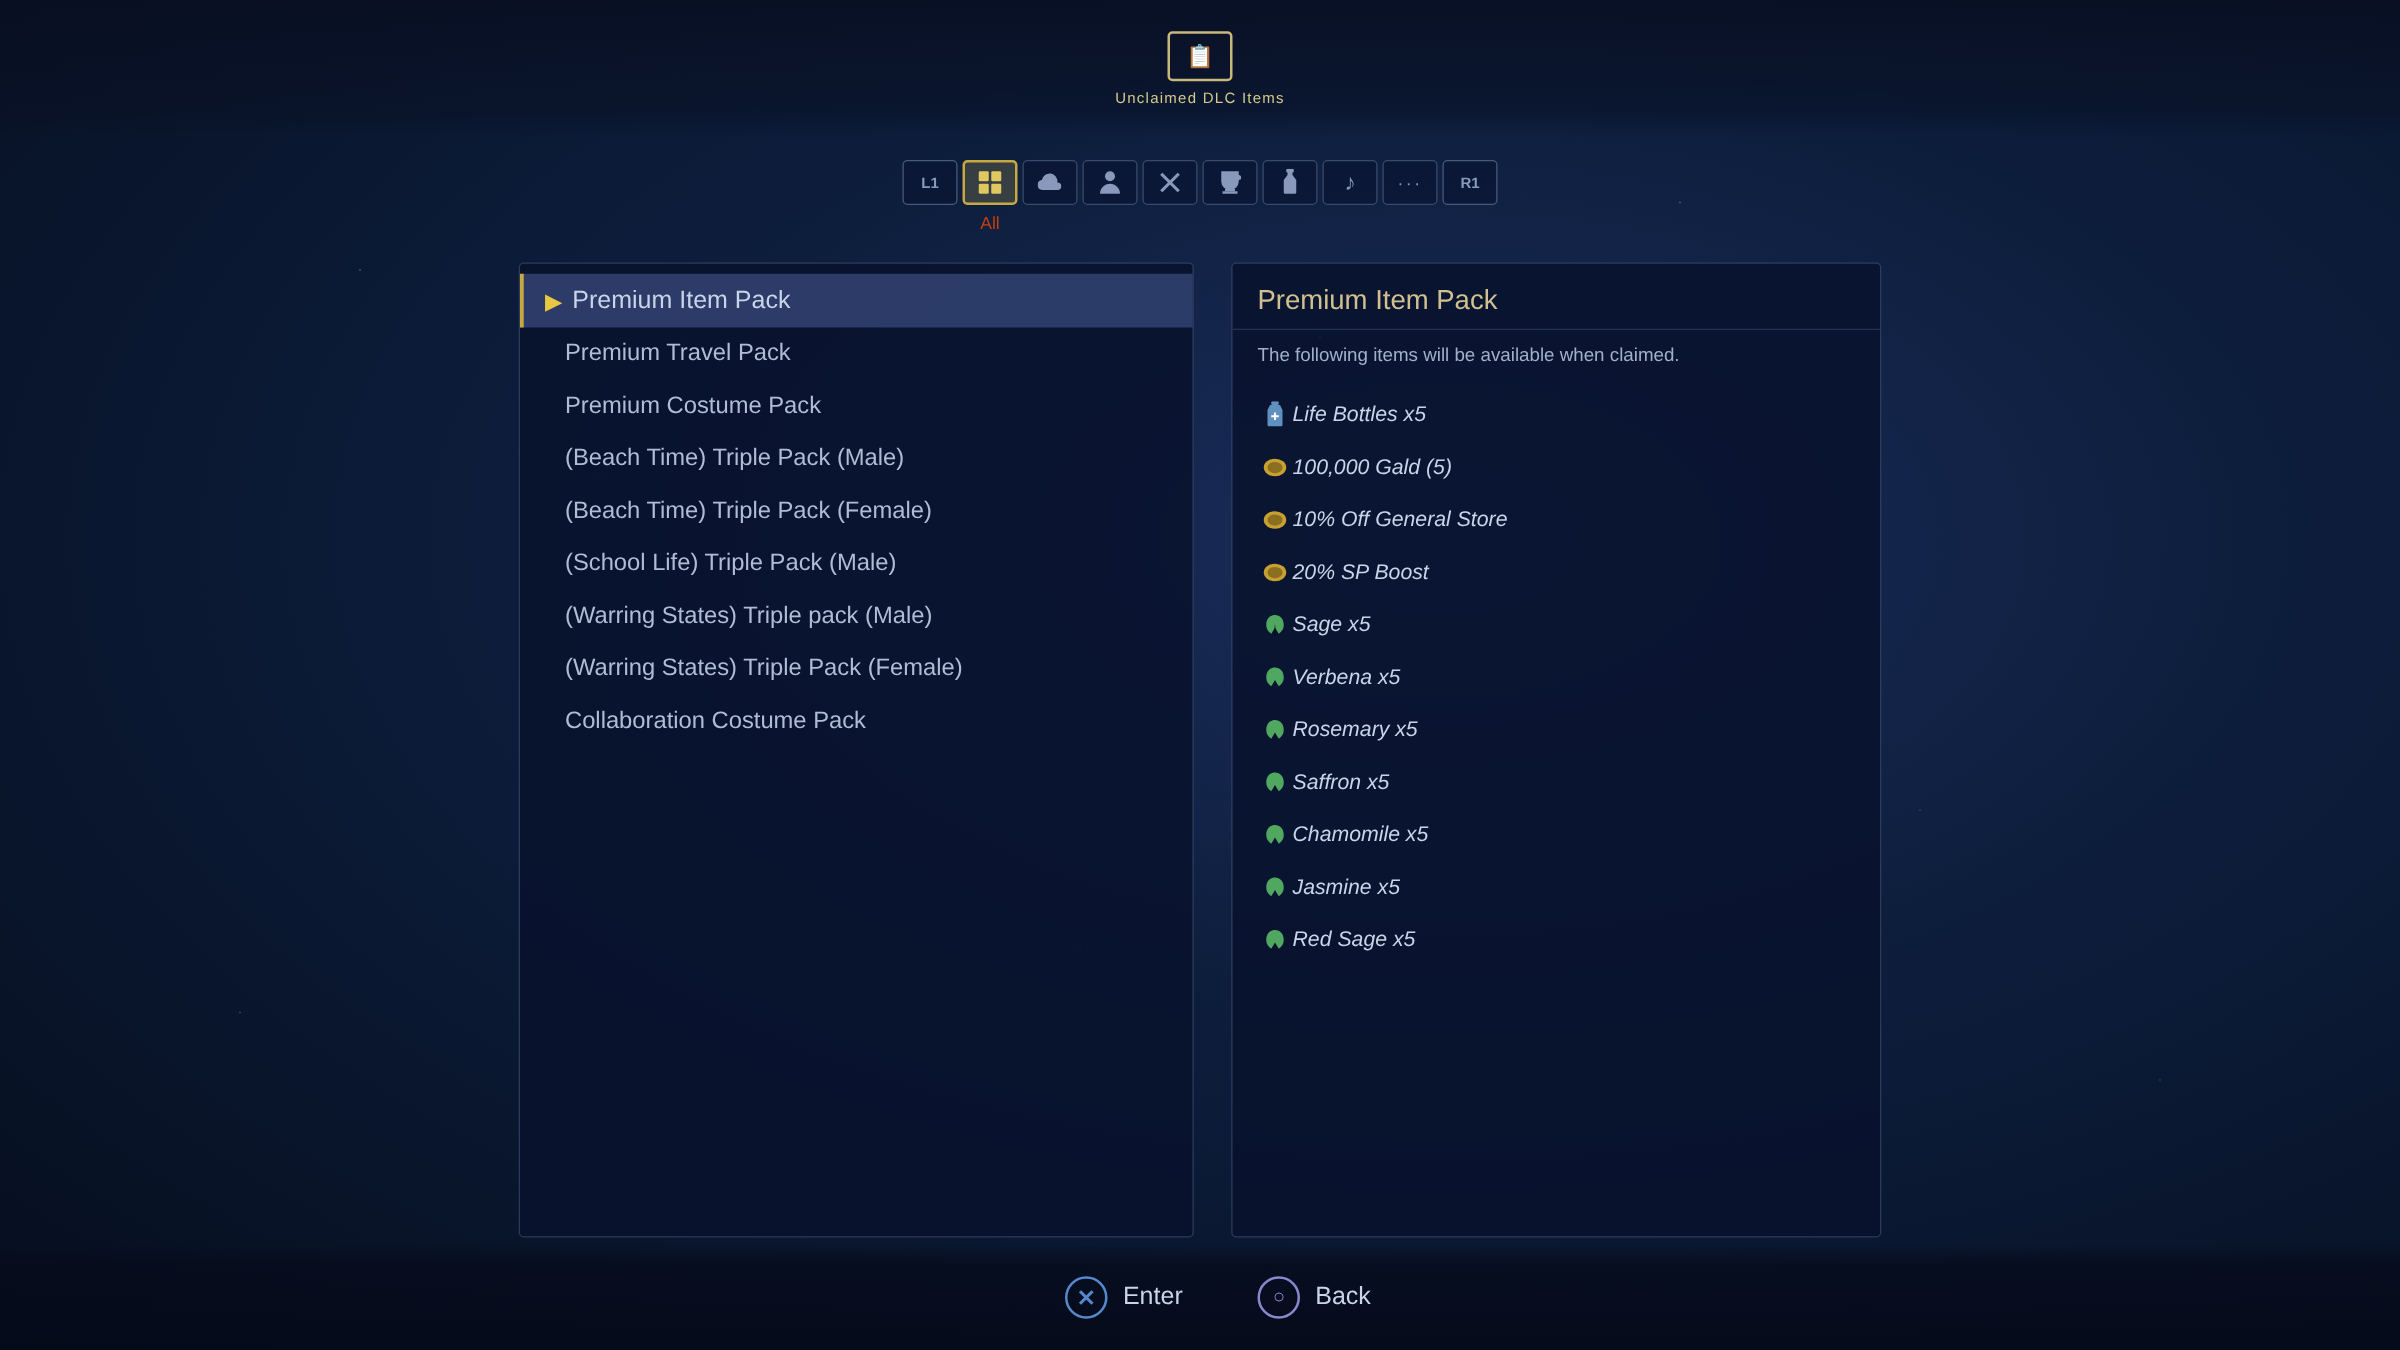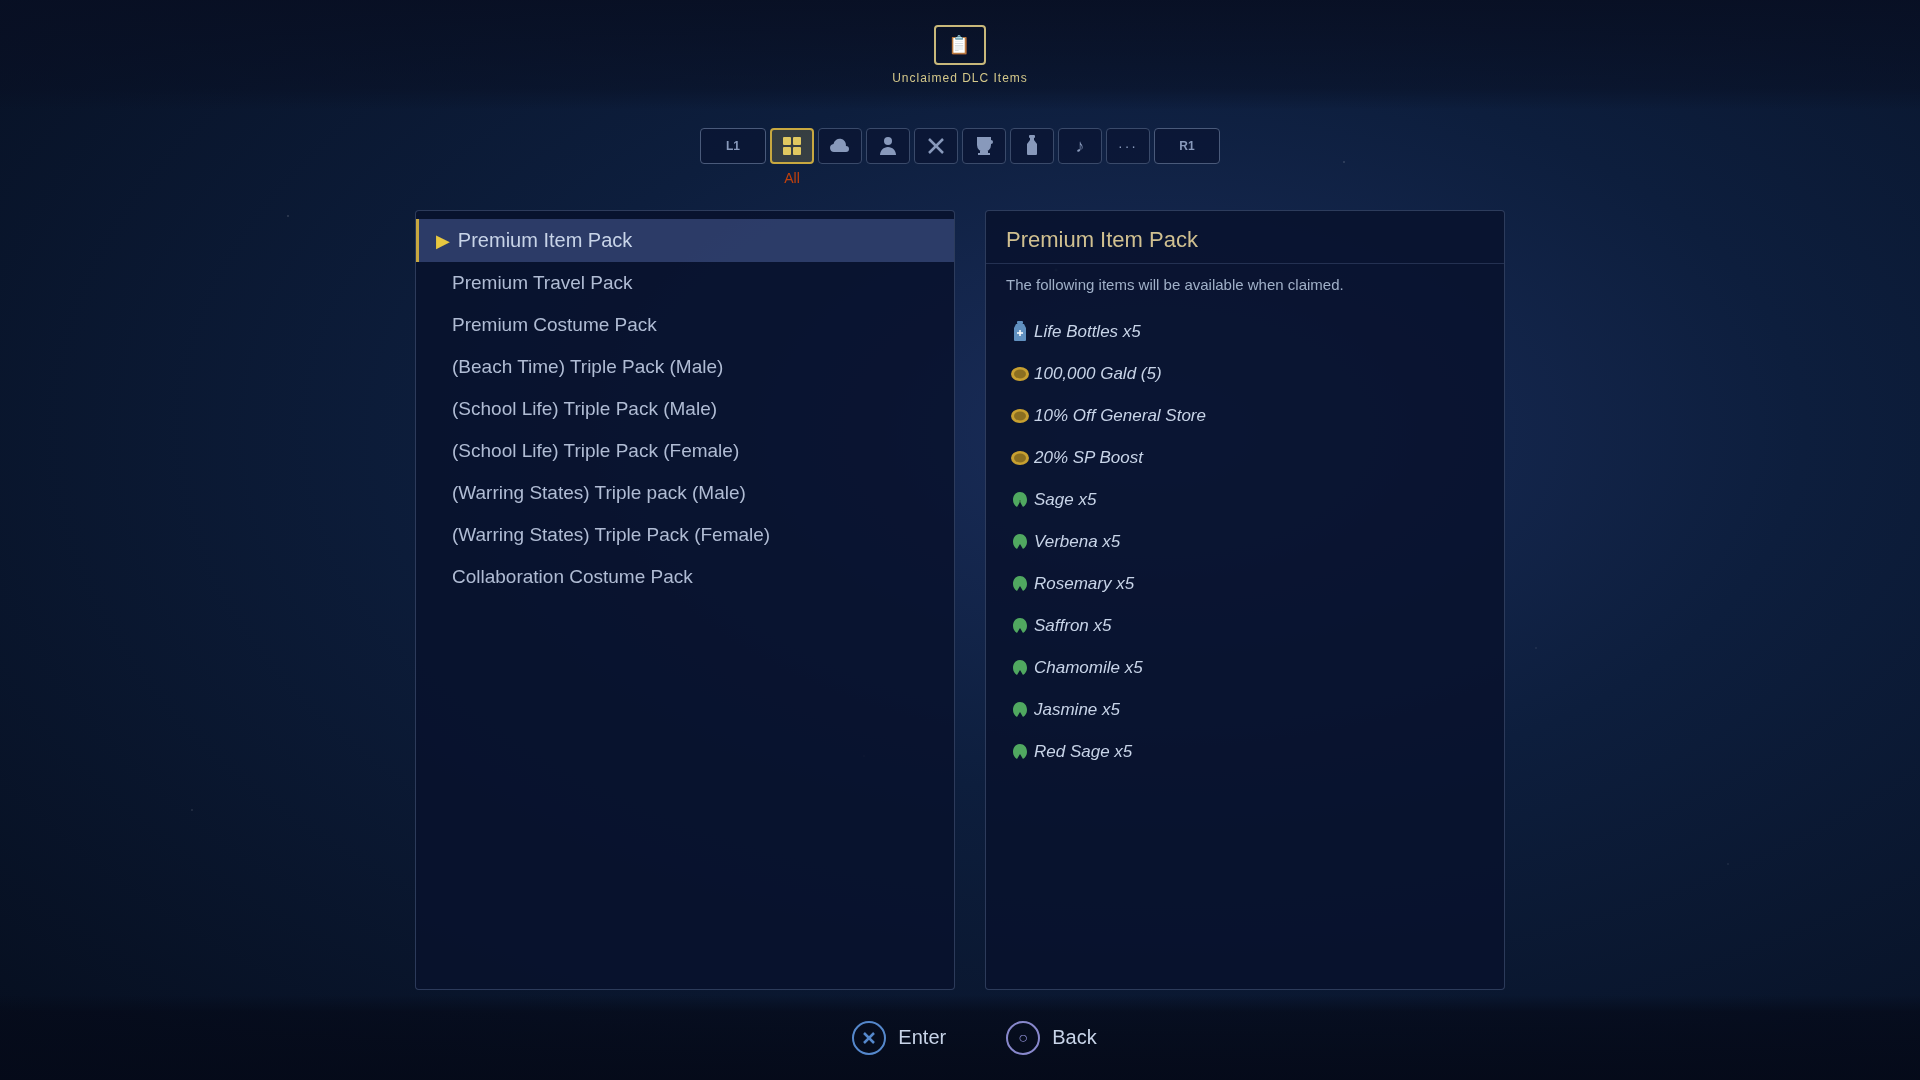--- a/index.html
+++ b/index.html
@@ -73,21 +73,21 @@
       transform: translateX(-50%);
       display: flex;
       align-items: center;
       gap: 4px;
     }
 
     .filter-nav-btn {
       background: rgba(10,20,50,0.7);
       border: 1px solid #4a5a7a;
       color: #8899bb;
-      width: 66px;
+      width: 44px;
       height: 36px;
       display: flex;
       align-items: center;
       justify-content: center;
       font-size: 12px;
       font-weight: bold;
       border-radius: 4px;
       cursor: pointer;
     }
 
@@ -375,24 +375,24 @@
     <div class="list-item sub">
       <span>Premium Travel Pack</span>
     </div>
     <div class="list-item sub">
       <span>Premium Costume Pack</span>
     </div>
     <div class="list-item sub">
       <span>(Beach Time) Triple Pack (Male)</span>
     </div>
     <div class="list-item sub">
+      <span>(Beach Time) Triple Pack (Female)</span>
+    </div>
+    <div class="list-item sub">
       <span>(School Life) Triple Pack (Male)</span>
-    </div>
-    <div class="list-item sub">
-      <span>(School Life) Triple Pack (Female)</span>
     </div>
     <div class="list-item sub">
       <span>(Warring States) Triple pack (Male)</span>
     </div>
     <div class="list-item sub">
       <span>(Warring States) Triple Pack (Female)</span>
     </div>
     <div class="list-item sub">
       <span>Collaboration Costume Pack</span>
     </div>

